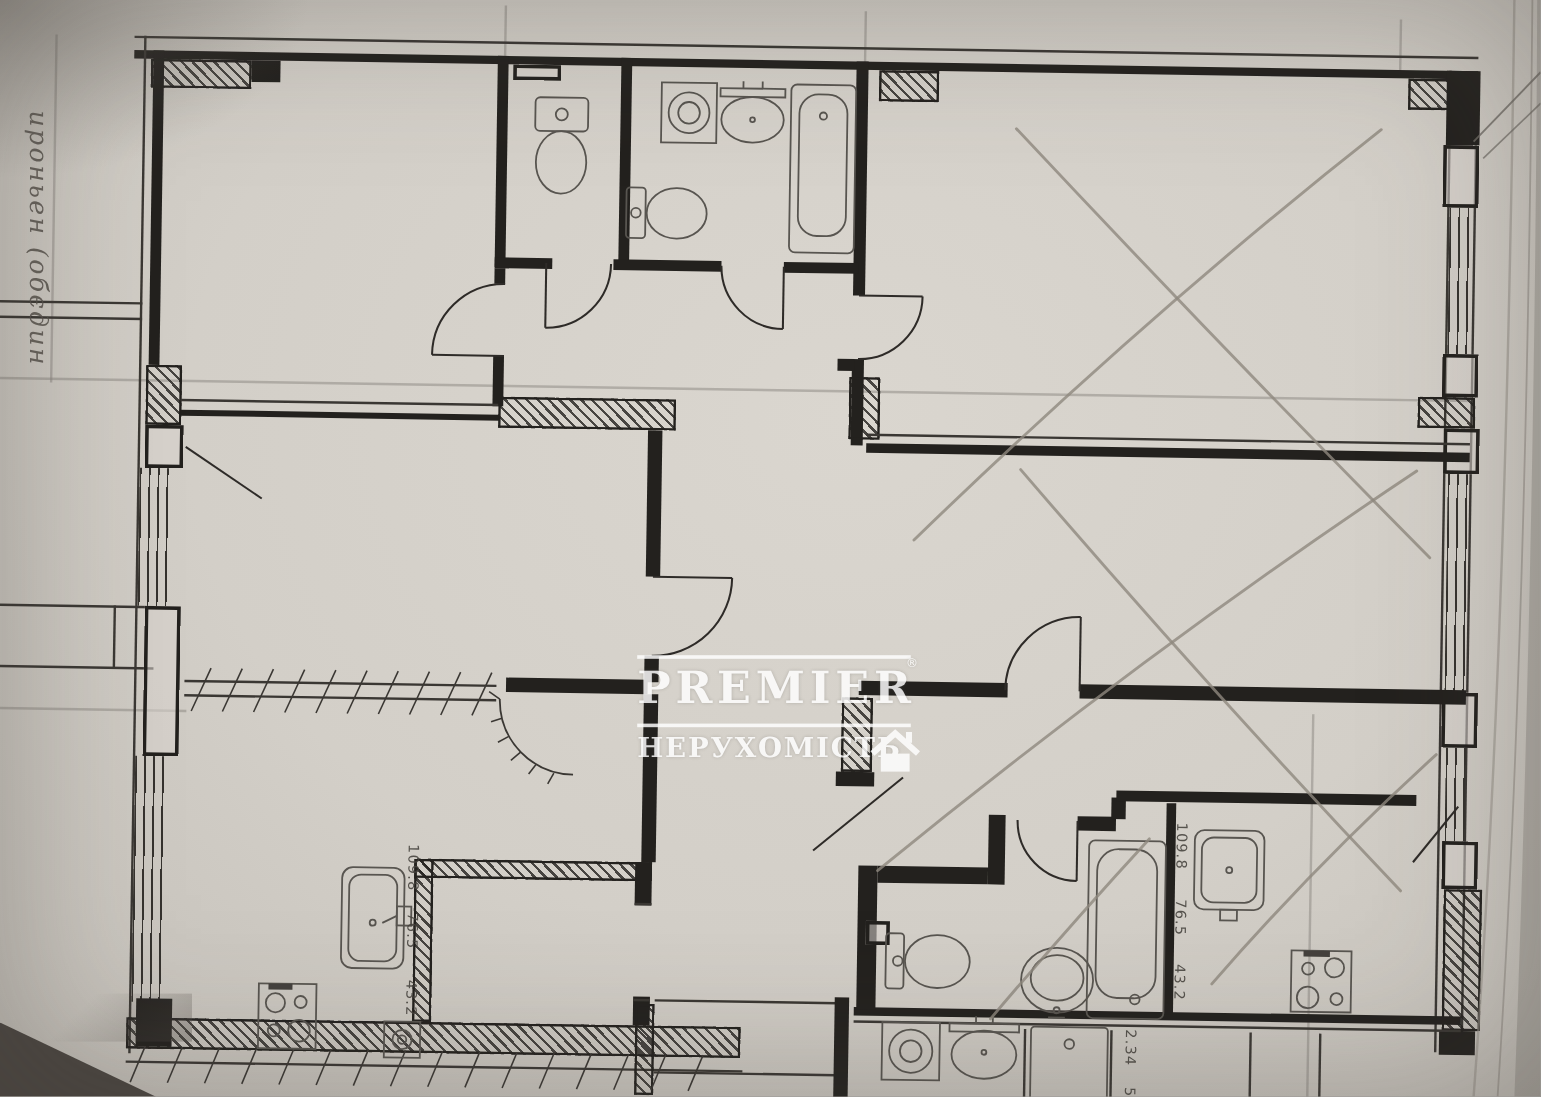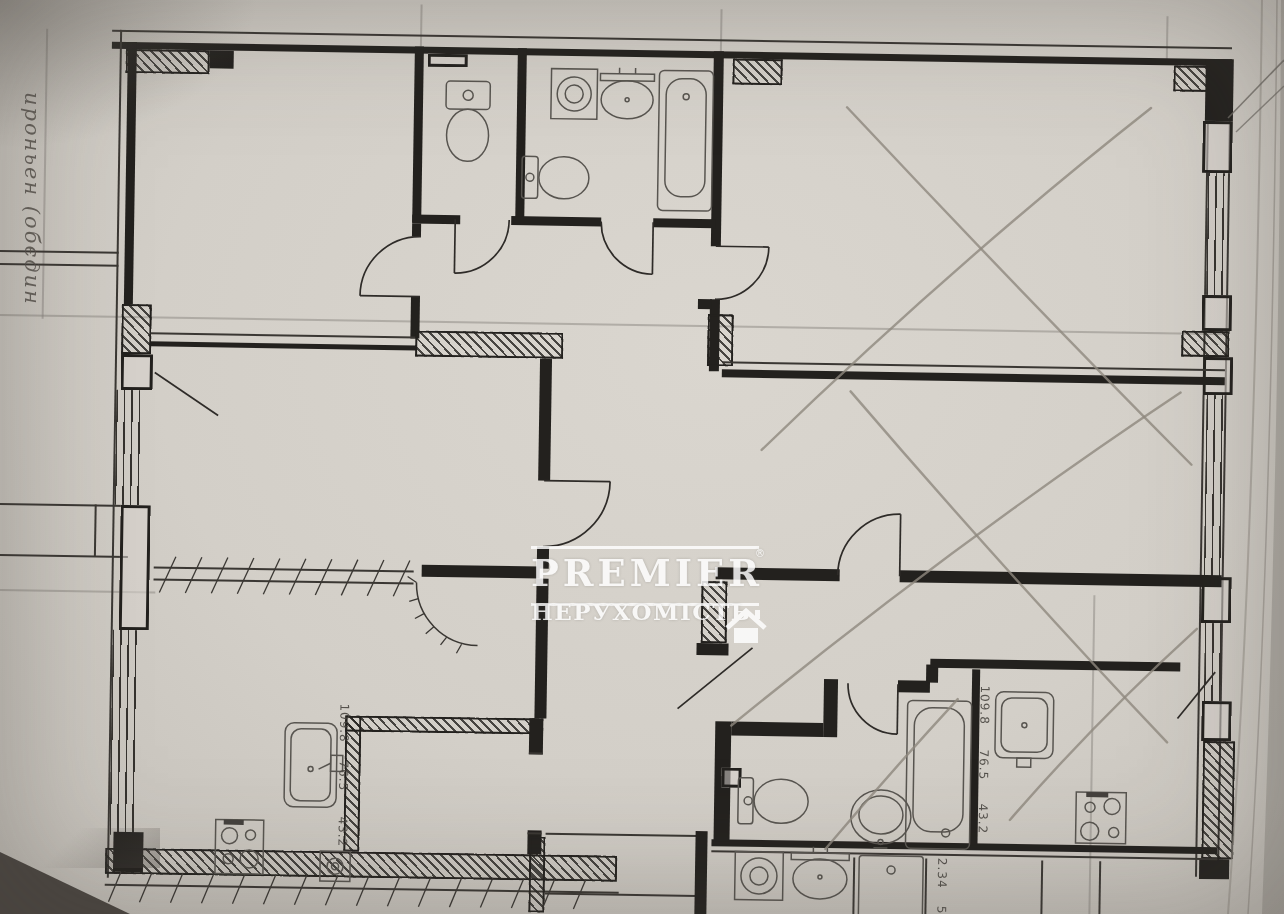--- a/index.html
+++ b/index.html
@@ -30,21 +30,21 @@
   #handwriting{position:absolute;left:44px;top:92px;width:232px;
     font:italic 21px "DejaVu Serif",serif;color:#55504a;opacity:.85;letter-spacing:2px;
     transform:rotate(90deg);transform-origin:0 0;white-space:nowrap;}
   #watermark{position:absolute;left:531px;top:546px;width:236px;color:#fff;opacity:.83;
     text-shadow:0 0 3px rgba(90,86,80,.35);}
   #wm-line-top,#wm-line-mid{position:absolute;left:0;width:228px;background:#fff;}
   #wm-line-top{top:0;height:2.5px;}
   #wm-line-mid{top:57px;height:3px;}
   #wm-brand{position:absolute;left:0;top:5px;font:bold 37px "DejaVu Serif",serif;letter-spacing:4px;}
   #wm-reg{position:absolute;left:224px;top:2px;font:10px "DejaVu Sans",sans-serif;}
-  #wm-sub{position:absolute;left:0;top:52px;font:bold 23px "DejaVu Serif",serif;letter-spacing:1.5px;}
+  #wm-sub{position:absolute;left:0;top:64px;font:bold 23px "DejaVu Serif",serif;letter-spacing:1.5px;}
   #wm-house{position:absolute;left:192px;top:60px;}
   #table-corner{position:absolute;left:0;top:852px;width:130px;height:62px;background:#4a4540;
     clip-path:polygon(0 0,100% 100%,0 100%);}
   #table-soft{position:absolute;left:0;top:828px;width:160px;height:40px;pointer-events:none;
     background:linear-gradient(135deg, rgba(80,75,70,0) 40%, rgba(80,75,70,.35) 100%);}
   #edges{position:absolute;left:0;top:0;pointer-events:none;}
 </style>
 </head>
 <body>
 

